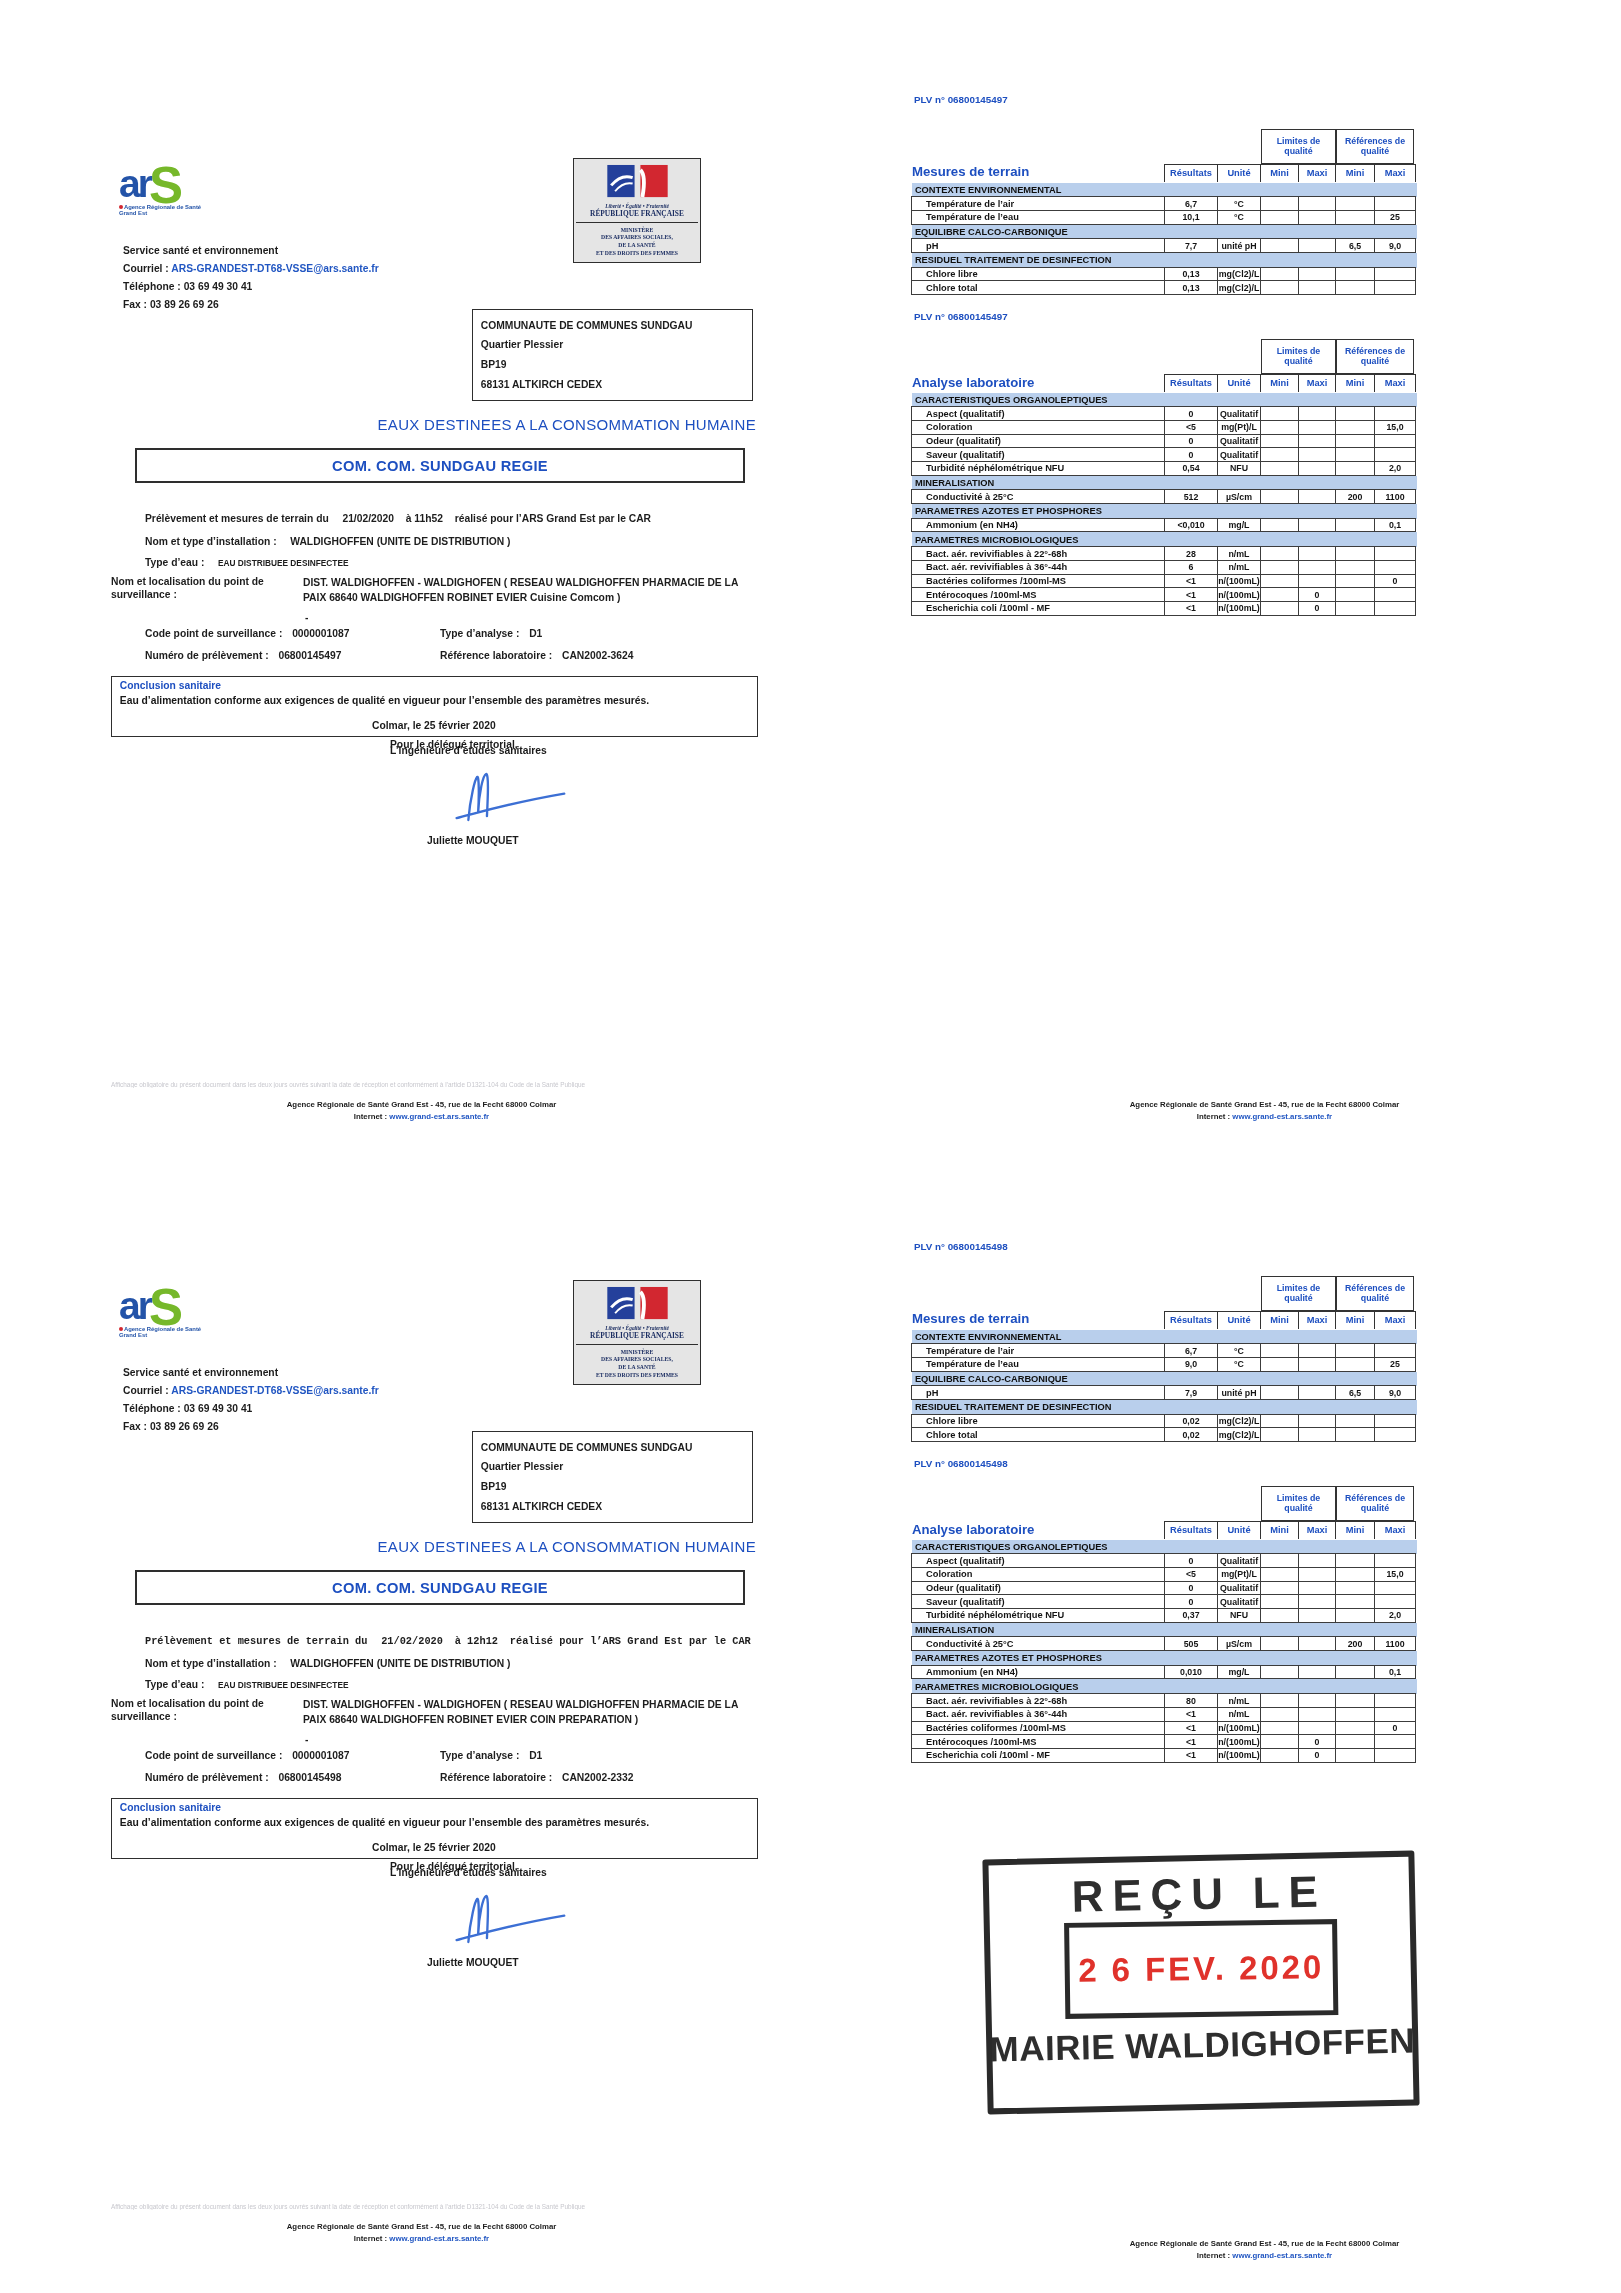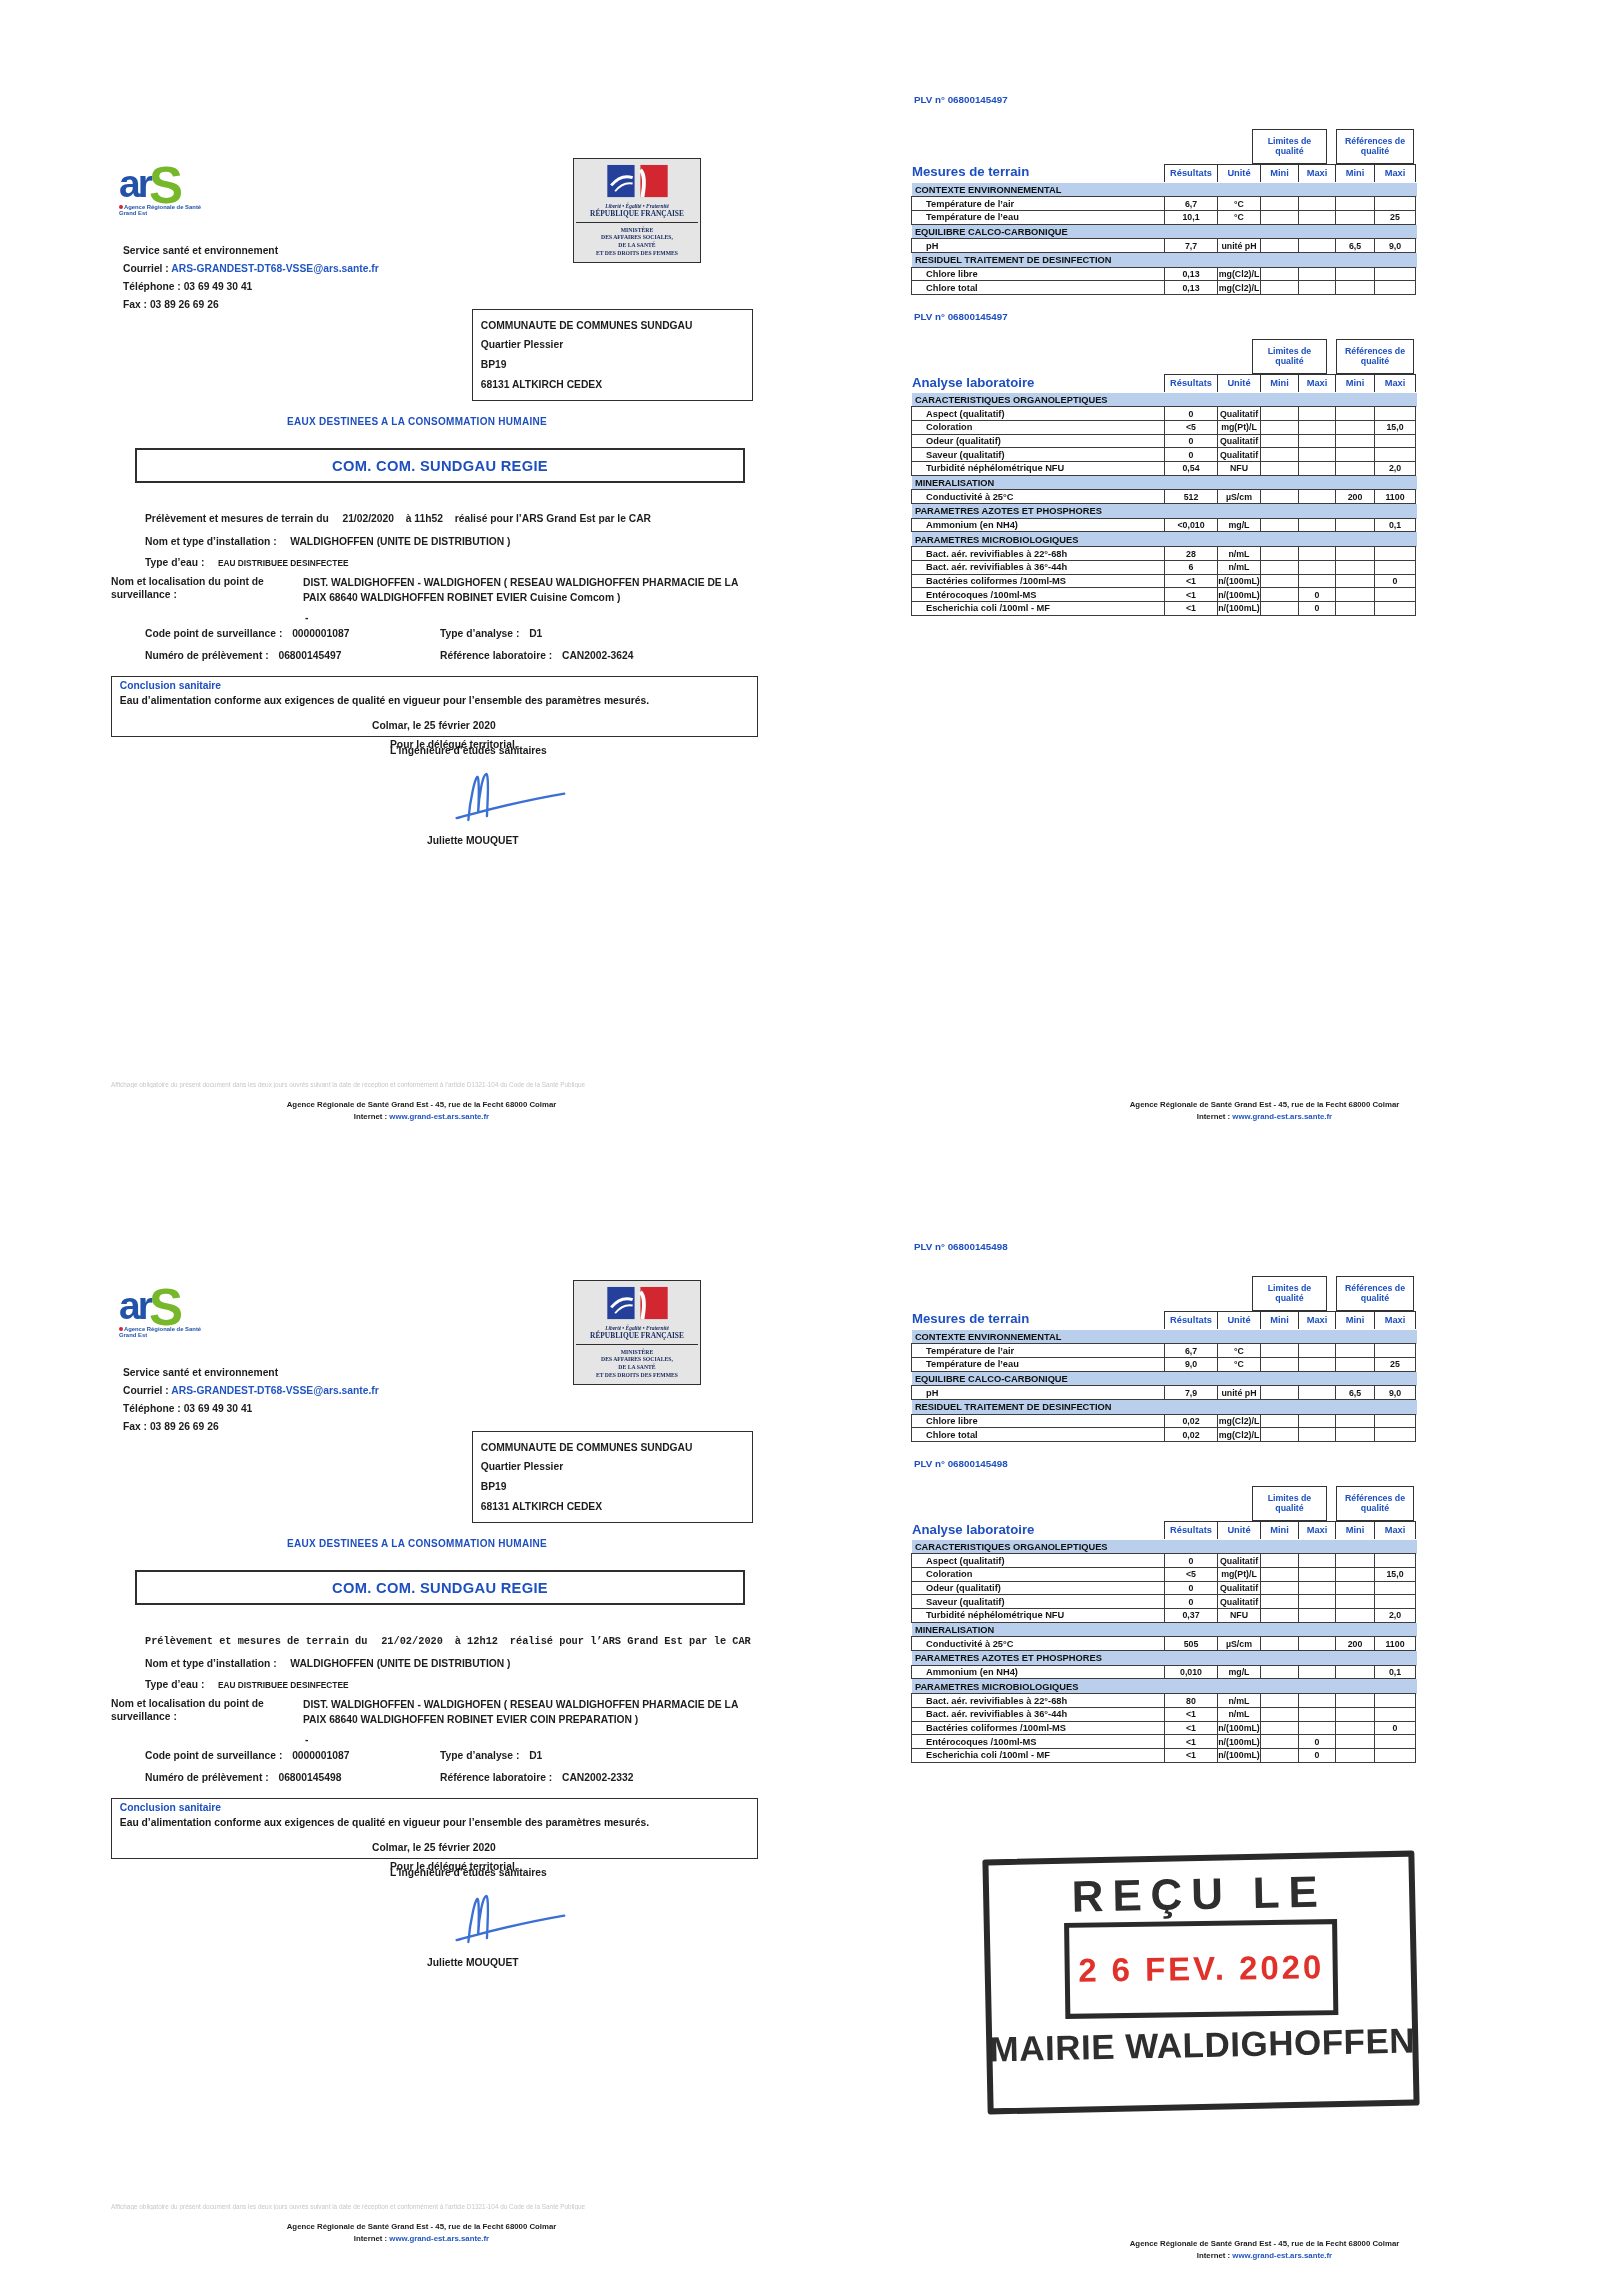--- a/index.html
+++ b/index.html
@@ -21,21 +21,21 @@
   .blue-link{color:#2156c2;}
 
   .rf-box{position:absolute;left:495px;top:65px;width:122px;border:1.5px solid #2e2e2e;background:#e5e5e5;text-align:center;padding:4.9px 2px 3.9px 2px;}
   .rf-flag{display:block;margin:0 auto 2px auto;}
   .rf-devise{font-family:"Liberation Serif",serif;font-style:italic;font-size:5.4px;font-weight:700;color:#1d2f63;white-space:nowrap;}
   .rf-nom{font-family:"Liberation Serif",serif;font-size:7.4px;font-weight:700;color:#1d2f63;white-space:nowrap;}
   .rf-min{border-top:1.5px solid #2e2e2e;margin-top:3.9px;padding-top:3.9px;font-family:"Liberation Serif",serif;font-size:5.7px;font-weight:700;color:#1d2f63;line-height:7.8px;}
 
   .addr-box{position:absolute;left:394px;top:216px;width:263px;border:1.5px solid #2e2e2e;padding:5.9px 7.8px;font-size:10.3px;font-weight:700;line-height:19.6px;color:#1c1c1c;}
 
-  .doc-title{position:absolute;left:0;top:323px;width:100%;text-align:center;color:#1d4fc0;font-weight:700;font-size:10px;letter-spacing:0.3px;}
+  .doc-title{position:absolute;left:0;top:323px;width:100%;text-align:right;color:#1d4fc0;font-weight:400;font-size:15px;letter-spacing:0.3px;}
   .org-box{position:absolute;left:57px;top:355px;width:606px;height:31px;border:2px solid #2e2e2e;display:flex;align-items:center;justify-content:center;color:#1d4fc0;font-weight:700;font-size:14.7px;letter-spacing:0.3px;}
 
   .fields{position:absolute;left:33px;top:420px;width:637px;font-size:10.3px;font-weight:700;color:#1d1d1d;}
   .fields .fline{position:absolute;left:0;white-space:nowrap;padding-left:34px;}
   .gap1{margin-left:13.7px;} .gap2{margin-left:11.8px;}
   .small-caps-val{font-size:8.3px;}
   .f-point-label{position:absolute;left:0;top:63px;width:176px;line-height:12.7px;}
   .f-point-val{position:absolute;left:192px;top:63px;width:461px;line-height:14.7px;font-weight:700;white-space:nowrap;overflow:hidden;}
   .f-dash{position:absolute;left:194px;top:99px;}
   .f-col2{position:absolute;left:329px;top:0;}
@@ -59,21 +59,21 @@
   .report{position:absolute;left:912px;width:506px;height:617px;}
   #report1{top:86px;} #report2{top:1233px;}
   .plv{position:absolute;left:2px;color:#1d4fc0;font-weight:700;font-size:9.8px;white-space:nowrap;}
   .plv1{top:7.8px;} .plv2{top:225px;}
   .ttitle{position:absolute;left:0;color:#1d4fc0;font-weight:700;font-size:13.2px;white-space:nowrap;}
   .tt1{top:78px;} .tt2{top:289px;}
   .tblock{position:absolute;left:0;width:505px;}
   .tb1{top:43px;} .tb2{top:253px;}
   .rowA{position:relative;height:35px;}
   .boxLim,.boxRef{position:absolute;top:0;height:33px;border:1.5px solid #333;display:flex;align-items:center;justify-content:center;text-align:center;color:#1d4fc0;font-weight:700;font-size:8.8px;line-height:9.8px;background:#fff;}
-  .boxLim{left:340px;width:73px;}
+  .boxLim{left:349px;width:73px;}
   .boxRef{left:424px;width:76px;}
   .rowB{display:grid;grid-template-columns:253px 53px 43px 38px 37px 39px 41px;height:18.6px;}
   .hcell{border:1.5px solid #333;margin-left:-1px;display:flex;align-items:center;justify-content:center;color:#1d4fc0;font-weight:700;font-size:9.3px;background:#fff;}
   .hempty{border:none;}
   .tbody{position:relative;}
   .trow{display:grid;grid-template-columns:253px 53px 43px 38px 37px 39px 41px;height:14.7px;margin-top:-1px;}
   .tcell{border:1px solid #3c3c3c;margin-left:-1px;font-size:9.3px;font-weight:600;color:#141414;display:flex;align-items:center;background:#fff;overflow:hidden;white-space:nowrap;}
   .lab{padding-left:14px;}
   .val{justify-content:center;font-size:8.8px;}
   .tsection{display:block;background:#b9cfec;border-top:1px solid #fff;}

